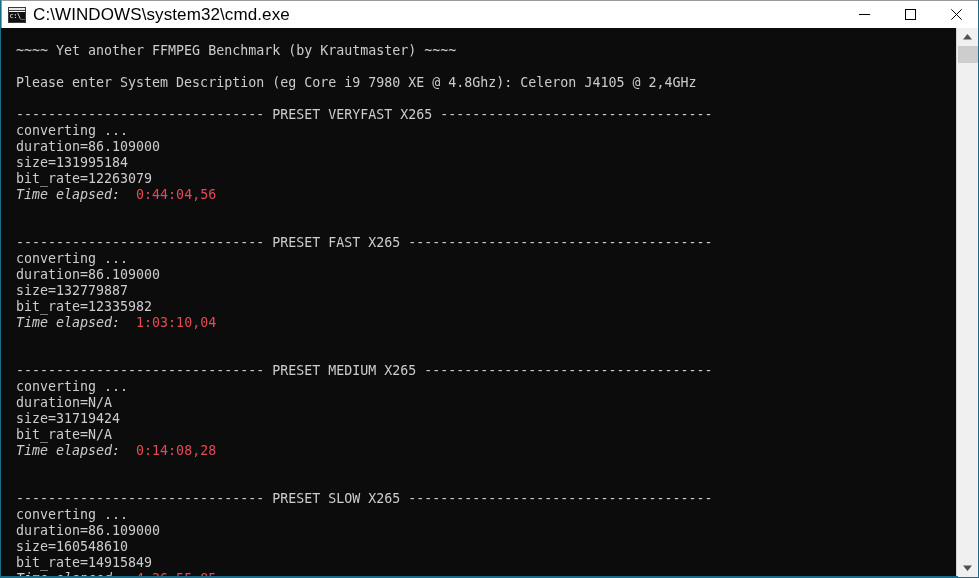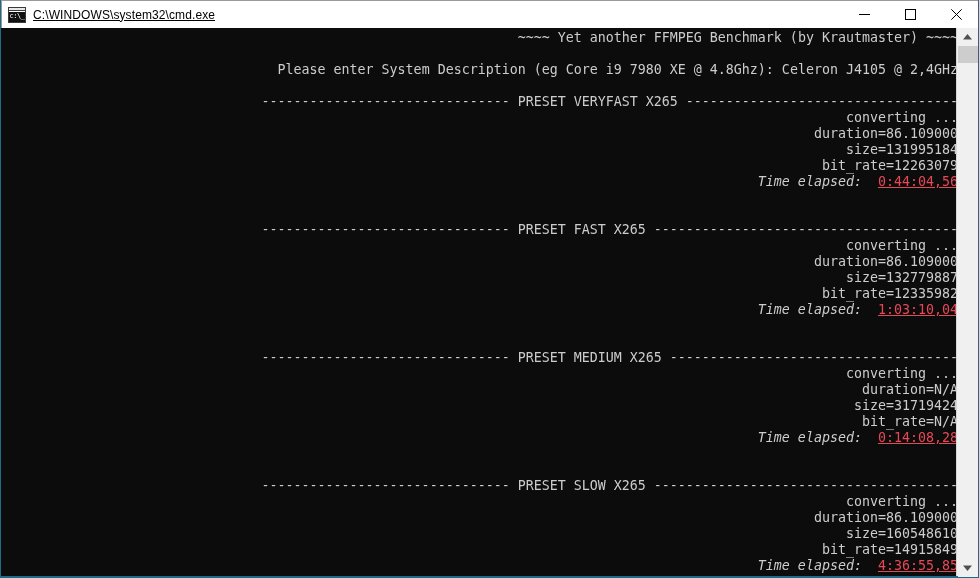--- a/index.html
+++ b/index.html
@@ -76,27 +76,26 @@
     width: 16px; height: 11px;
     color: #ffffff;
     font-family: "DejaVu Sans Mono", monospace;
     font-size: 7px;
     line-height: 11px;
     text-align: center;
     letter-spacing: -0.5px;
   }
   #titlebar-title {
     font-family: "Liberation Sans", sans-serif;
-    font-size: 12px;
+    font-size: 17px;
     color: #000000;
     white-space: nowrap;
     overflow: hidden;
     text-overflow: ellipsis;
     letter-spacing: 0.1px;
-    text-decoration: underline;
   }
   #titlebar-buttons {
     display: flex;
     flex: 0 0 auto;
     height: 100%;
     align-items: stretch;
   }
   .winbtn {
     width: 46px;
     height: 100%;
@@ -112,36 +111,35 @@
 
   
   #console {
     position: absolute;
     top: 28px;
     left: 0;
     width: 957px;
     height: 549px;
     background: #0c0c0c;
     overflow: hidden;
-    padding: 0;
-    text-align: right;
+    padding: 13px;
   }
   #console-text {
     margin: 0;
     padding: 2px 0 0 2px;
     font-family: "DejaVu Sans Mono", "Liberation Mono", monospace;
     font-size: 13.3px;
     line-height: 16px;
     color: #cccccc;
     white-space: pre;
     letter-spacing: 0px;
   }
   .line { height: 16px; white-space: pre; }
   .blank { height: 16px; }
-  .t-red { color: #e74856; text-decoration: underline; }
+  .t-red { color: #e74856; }
   .t-gray { color: #cccccc; font-style: italic; }
 
   
   #vscroll {
     position: absolute;
     top: 28px;
     right: 0;
     width: 22px;
     height: 549px;
     background: #f0f0f0;

